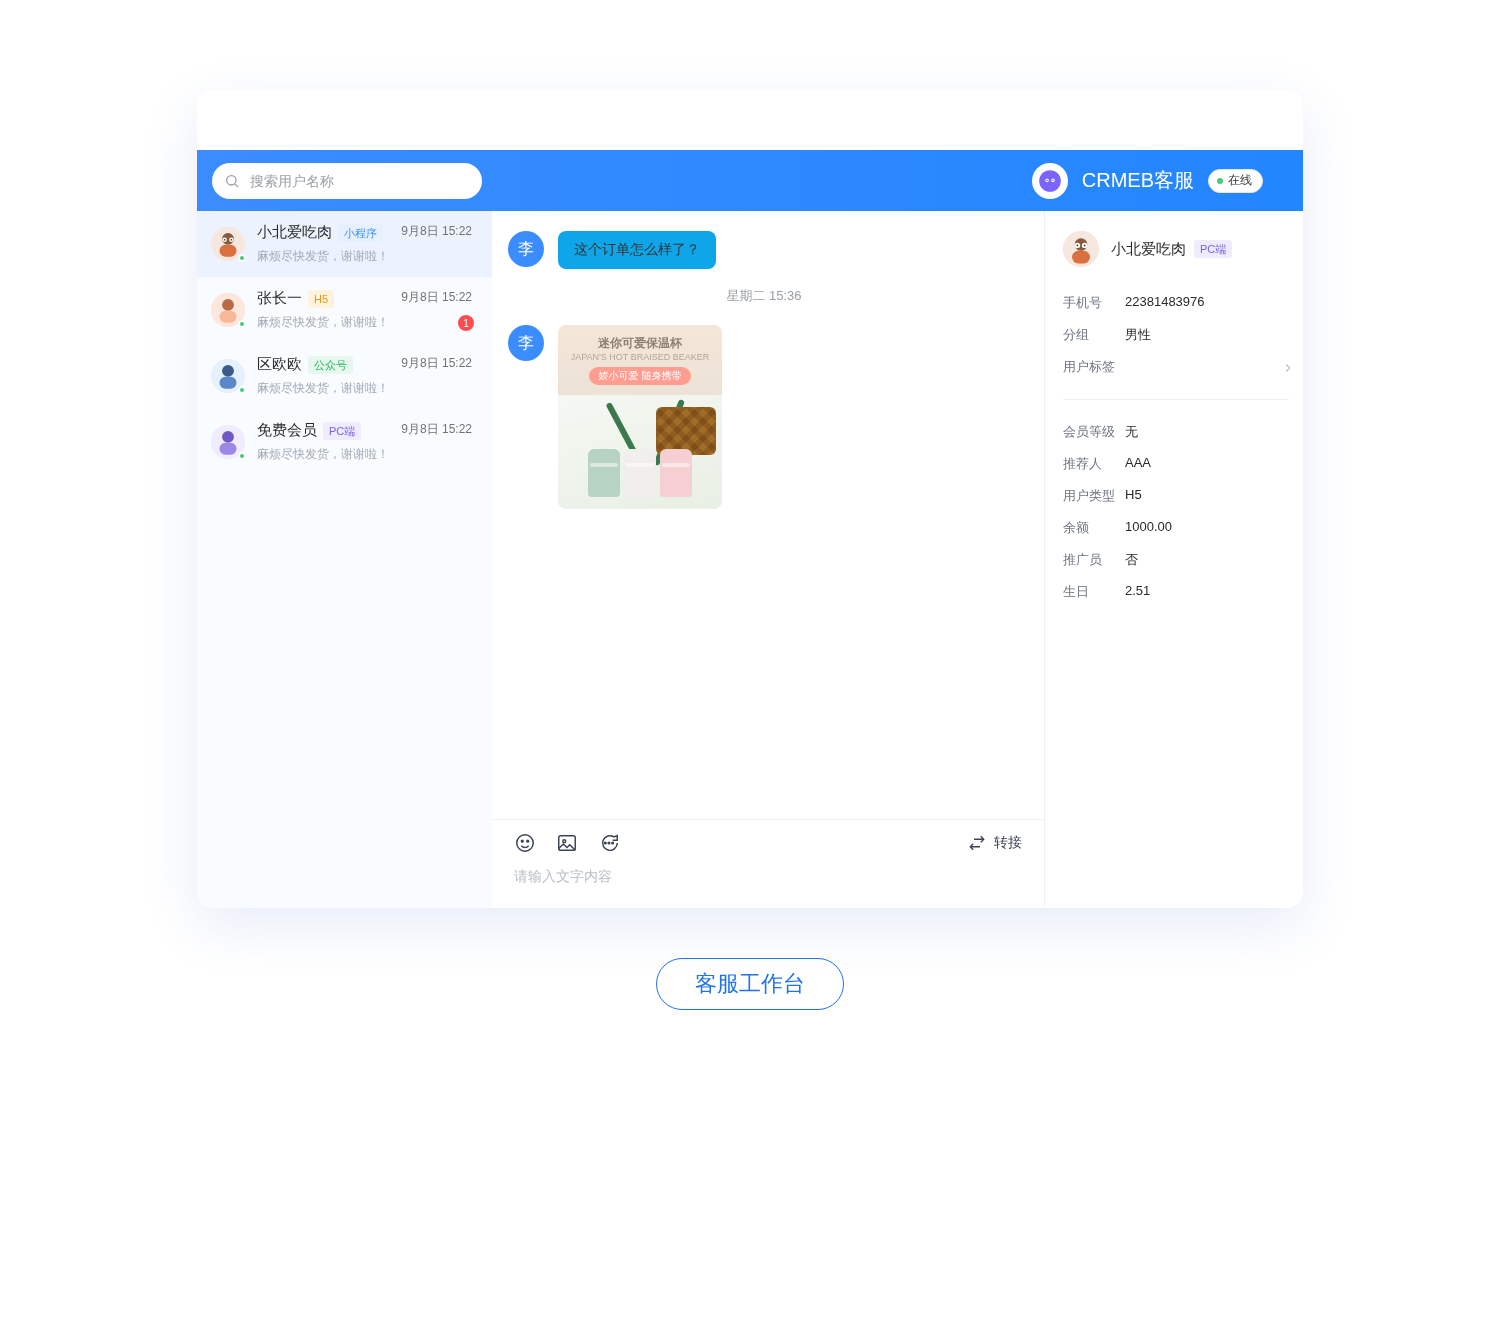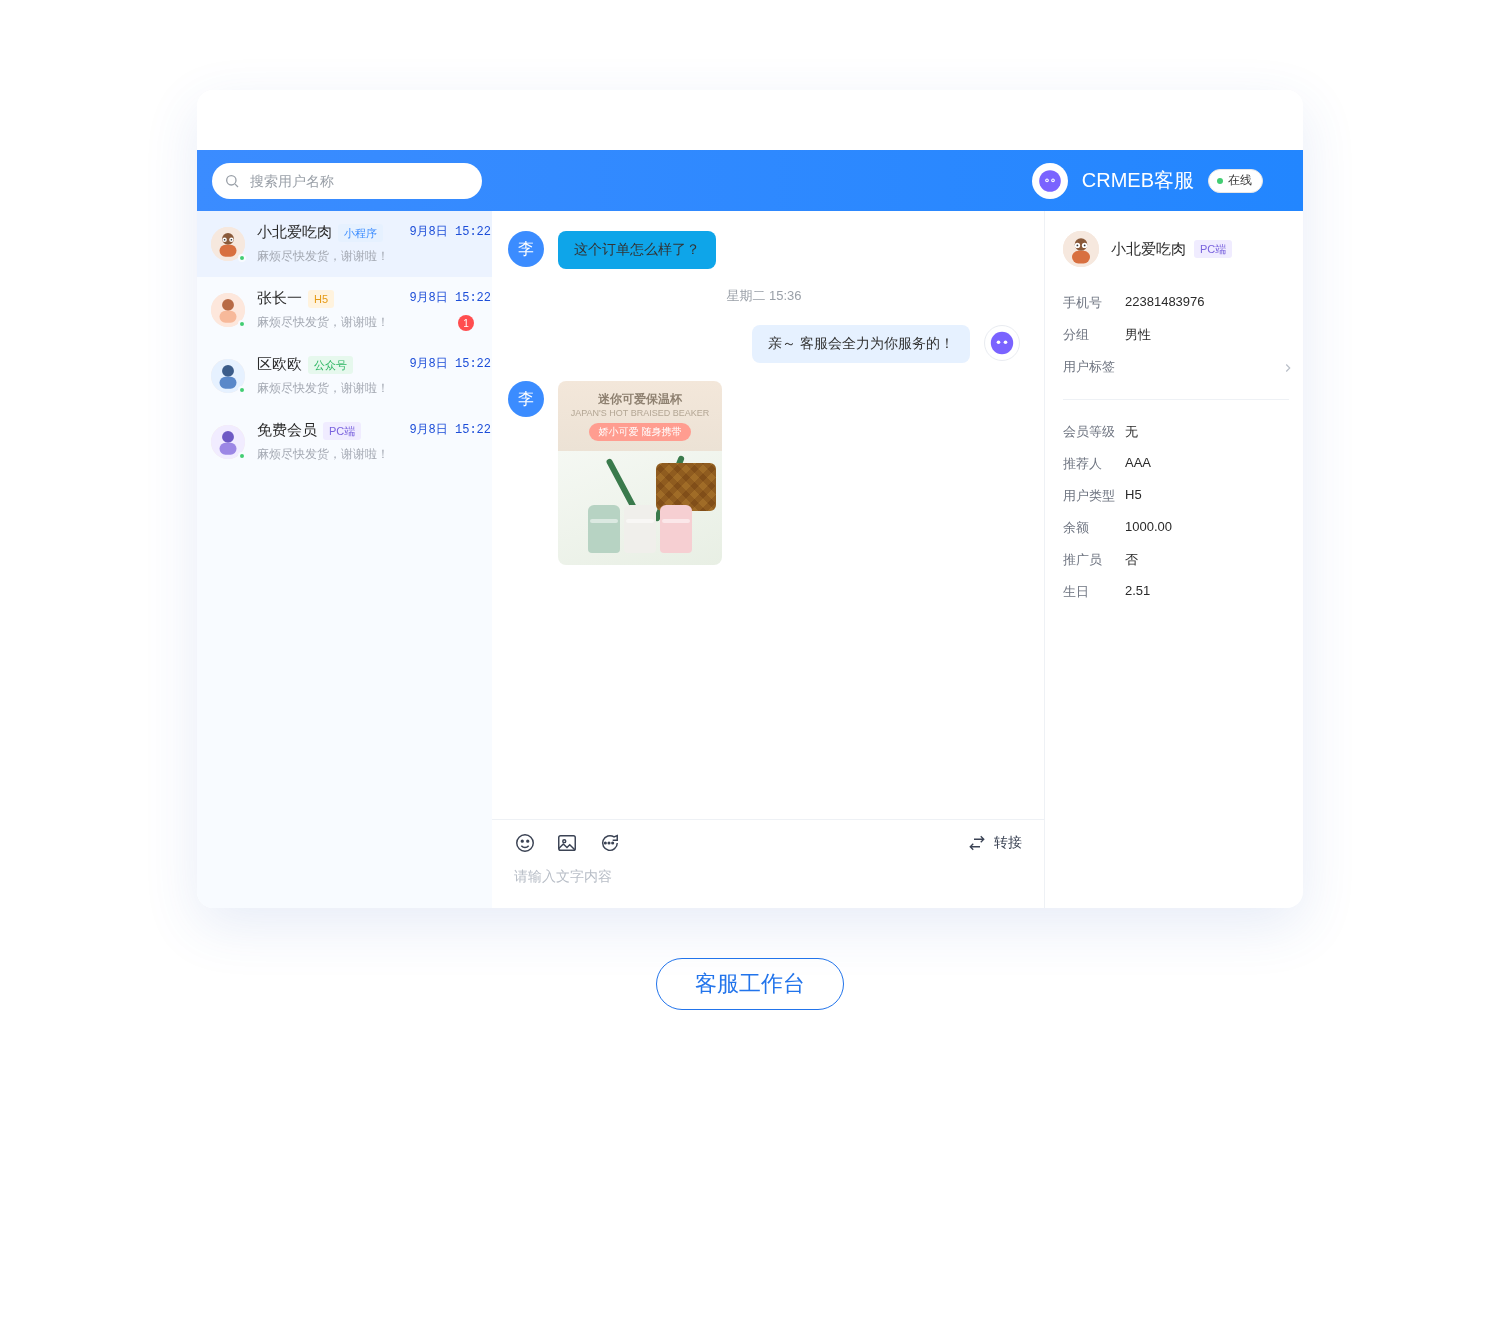--- a/index.html
+++ b/index.html
@@ -86,21 +86,21 @@
 }
 .conv-text{margin-left:12px;flex:1;min-width:0;}
 .conv-name-line{display:flex;align-items:center;gap:6px;}
 .conv-name{font-size:15px;color:#2a2a2a;}
 .conv-tag{font-size:11px;line-height:18px;padding:0 6px;border-radius:3px;}
 .tag-mini{background:#e6f1ff;color:#3b8cff;}
 .tag-h5{background:#fff3de;color:#e59a16;}
 .tag-pub{background:#e6f8ed;color:#2bb562;}
 .tag-pc{background:#f0ecff;color:#7a63de;}
 .conv-preview{font-size:12px;color:#a4a9b3;margin-top:6px;white-space:nowrap;overflow:hidden;text-overflow:ellipsis;}
-.conv-time{position:absolute;right:1px;top:12px;font-size:12px;color:#1d4ed8;font-family:Liberation Mono, monospace;}
+.conv-time{position:absolute;right:20px;top:12px;font-size:12px;color:#737373;}
 .conv-unread{
   position:absolute;right:18px;top:38px;
   min-width:16px;height:16px;border-radius:8px;background:#ff4d4f;color:#fff;
   font-size:10px;display:flex;align-items:center;justify-content:center;padding:0 3px;
 }
 
 
 .chat{flex:1;display:flex;flex-direction:column;border-right:1px solid #eef1f5;}
 .chat-msgs{flex:1;overflow:auto;padding:20px 24px 20px 16px;}
 .msg-row{display:flex;align-items:flex-start;margin-bottom:18px;}
@@ -308,30 +308,20 @@
     <div class="chat">
       <div class="chat-msgs">
 
         <div class="msg-row">
           <div class="msg-av av-sender">李</div>
           <div class="msg-bubble">这个订单怎么样了？</div>
         </div>
 
         <div class="msg-time-center">星期二 15:36</div>
 
-        <div class="msg-row right">
-          <div class="msg-bubble agent">亲～ 客服会全力为你服务的！</div>
-          <div class="msg-av">
-            <svg viewBox="0 0 40 40" width="28" height="28">
-                <circle cx="20" cy="20" r="16" fill="#7a63ff"></circle>
-                <circle cx="25" cy="19" r="2.6" fill="#fff"></circle>
-                <circle cx="15" cy="19" r="2.6" fill="#fff"></circle>
-              </svg>
-          </div>
-        </div>
 
         <div class="msg-row">
           <div class="msg-av av-sender">李</div>
           <div class="msg-image">
             <div class="img-top">
               <div class="img-title">迷你可爱保温杯</div>
               <div class="img-sub">JAPAN'S HOT BRAISED BEAKER</div>
               <div class="img-tag">娇小可爱 随身携带</div>
             </div>
             <div class="img-bottom">

